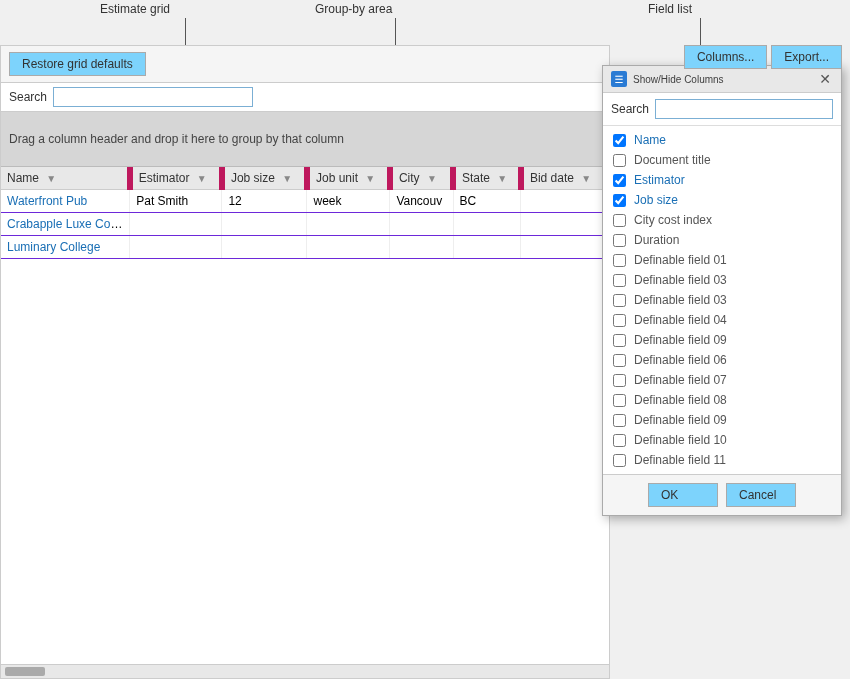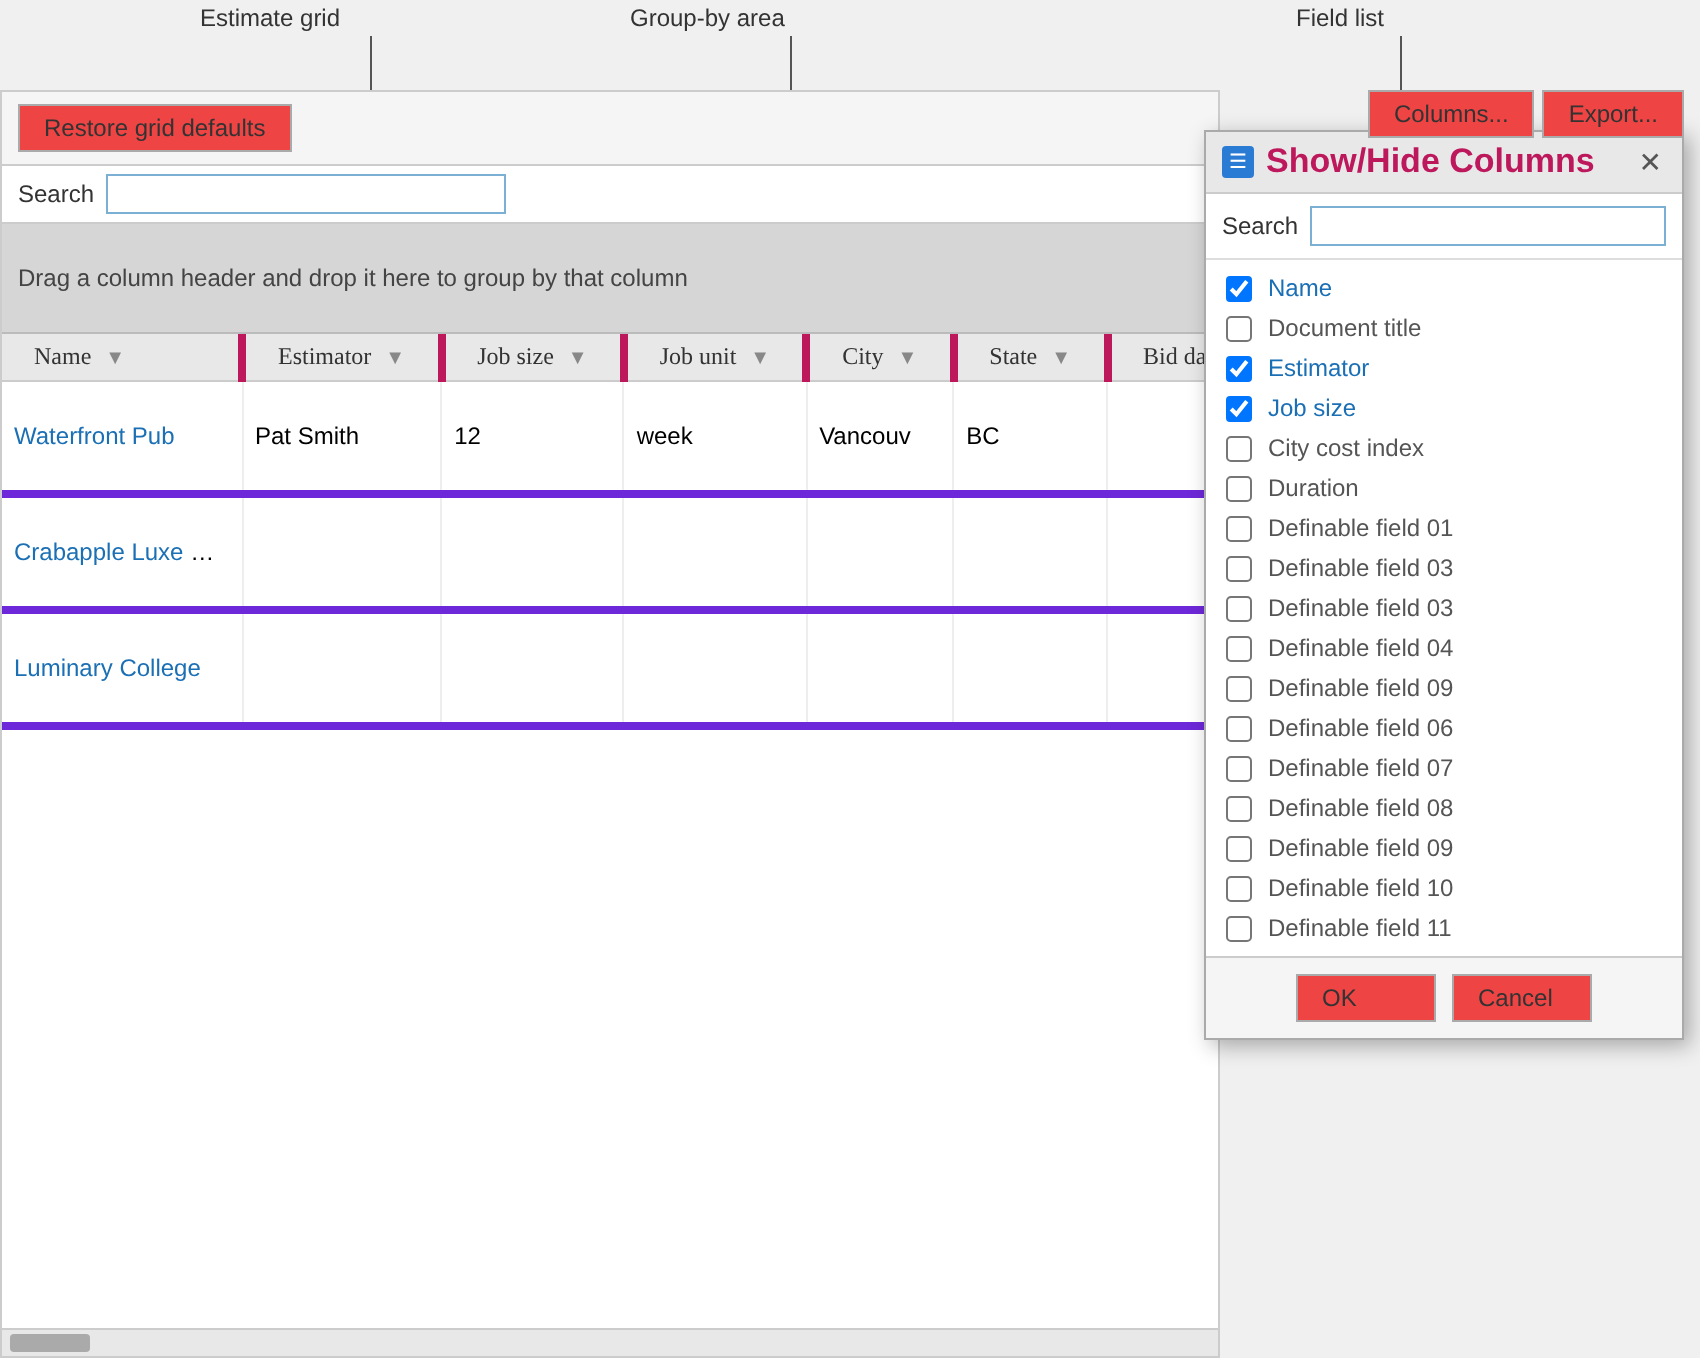--- a/index.html
+++ b/index.html
@@ -46,21 +46,21 @@
     .toolbar {
       display: flex;
       align-items: center;
       padding: 6px 8px;
       background: #f5f5f5;
       border-bottom: 1px solid #ccc;
       gap: 8px;
     }
     .btn {
       padding: 4px 12px;
-      background: #ef4444;
+      background: #7dd3fc;
       border: 1px solid #aaa;
       cursor: pointer;
       font-size: 12px;
       color: #333;
     }
 
     
     .search-bar {
       display: flex;
       align-items: center;
@@ -102,37 +102,36 @@
       width: 100%;
       border-collapse: collapse;
       font-size: 12px;
     }
     thead tr {
       background: #e8e8e8;
       border-bottom: 1px solid #ccc;
     }
     th {
       text-align: left;
-      padding: 4px 16px;
+      padding: 4px 6px;
       font-weight: normal;
       color: #333;
-      border-right: 4px solid #be185d;
+      border-right: 6px solid #be185d;
       white-space: nowrap;
       position: relative;
-      font-family: Liberation Serif, serif;
     }
     th .filter-icon {
       color: #888;
       font-size: 10px;
       margin-left: 4px;
     }
     td {
-      padding: 20px 6px;
+      padding: 4px 6px;
       border-right: 1px solid #eee;
-      border-bottom: 4px solid #6d28d9;
+      border-bottom: 1px solid #6d28d9;
       white-space: nowrap;
       overflow: hidden;
       max-width: 120px;
       text-overflow: ellipsis;
     }
     tr.row-data td:first-child a {
       color: #1a6fb5;
       text-decoration: none;
     }
 
@@ -171,23 +170,23 @@
       background: #2a7bd4;
       border-radius: 2px;
       display: flex;
       align-items: center;
       justify-content: center;
       color: white;
       font-size: 10px;
     }
     .modal-title {
       flex: 1;
-      font-size: 17px;
-      font-weight: bold;
-      color: #be185d;
+      font-size: 10px;
+      font-weight: normal;
+      color: #404040;
     }
     .modal-close {
       cursor: pointer;
       color: #555;
       font-size: 14px;
       line-height: 1;
       padding: 0 2px;
     }
 
     .modal-search {

